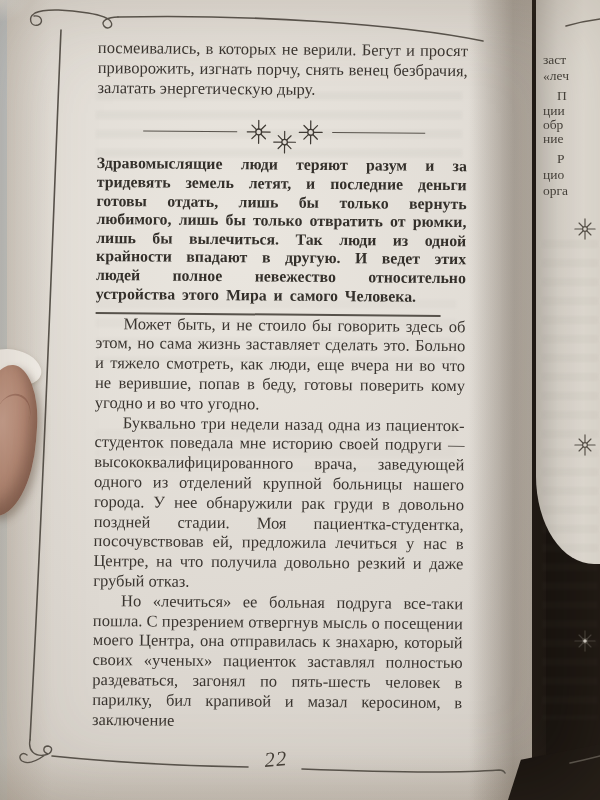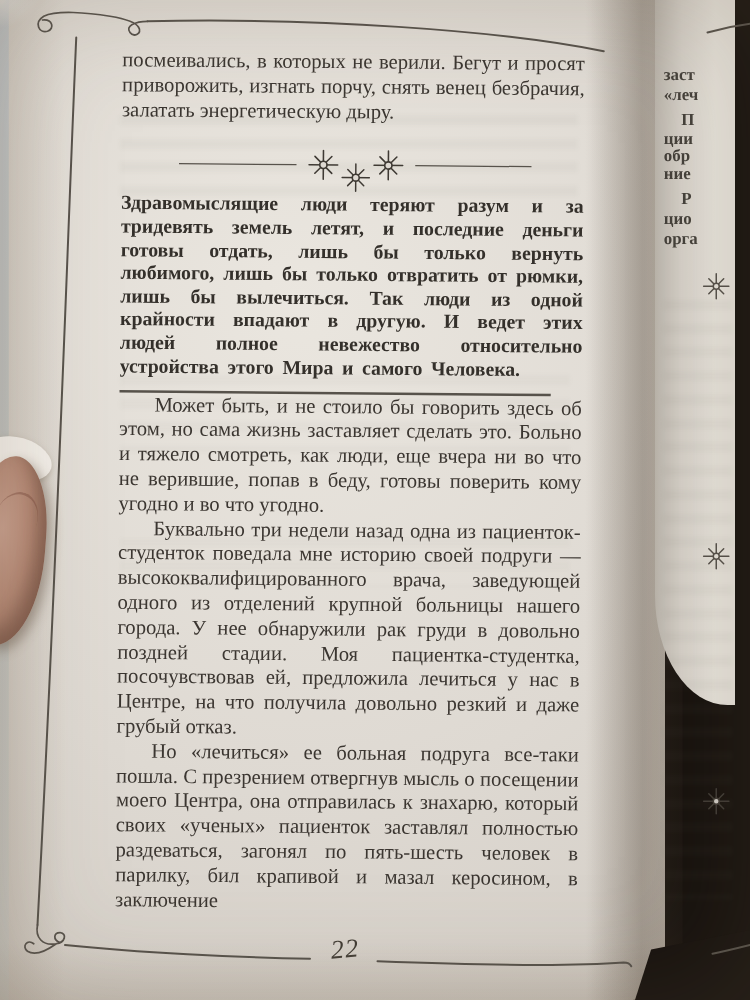--- a/index.html
+++ b/index.html
@@ -72,24 +72,24 @@
     position:absolute;left:468px;top:0;width:78px;height:800px;pointer-events:none;
     background:linear-gradient(90deg, rgba(0,0,0,0) 0,
       rgba(75,64,52,.28) 58%, rgba(75,64,52,.10) 100%);
   }
   .dark-wedge{
     position:absolute;left:508px;top:744px;width:92px;height:56px;
     background:#17120e;
     clip-path:polygon(0 100%, 14% 28%, 100% 0, 100% 100%);
   }
   .right-page{
-    position:absolute;left:524px;top:0;width:64px;height:564px;
+    position:absolute;left:536px;top:0;width:64px;height:564px;
     background:linear-gradient(90deg,#b9b3aa 0,#d5d0c8 34%,#e7e3db 75%);
     border-bottom-left-radius:58px 88px;
-    color:#44403a;font-size:13.5px;font-weight:bold;
+    color:#44403a;font-size:13.5px;
   }
   .rp-frag{position:absolute;left:7px;white-space:nowrap;}
   .rp-frag.ind{left:21px;}
   .rp-sparkle{position:absolute;left:38px;width:22px;height:22px;opacity:.9;}
 
   
   .page-lift{
     position:absolute;left:-14px;top:350px;width:56px;height:34px;
     background:#f4f0ea;border-radius:50%;transform:rotate(16deg);
     box-shadow:0 2px 5px rgba(150,138,122,.55);

